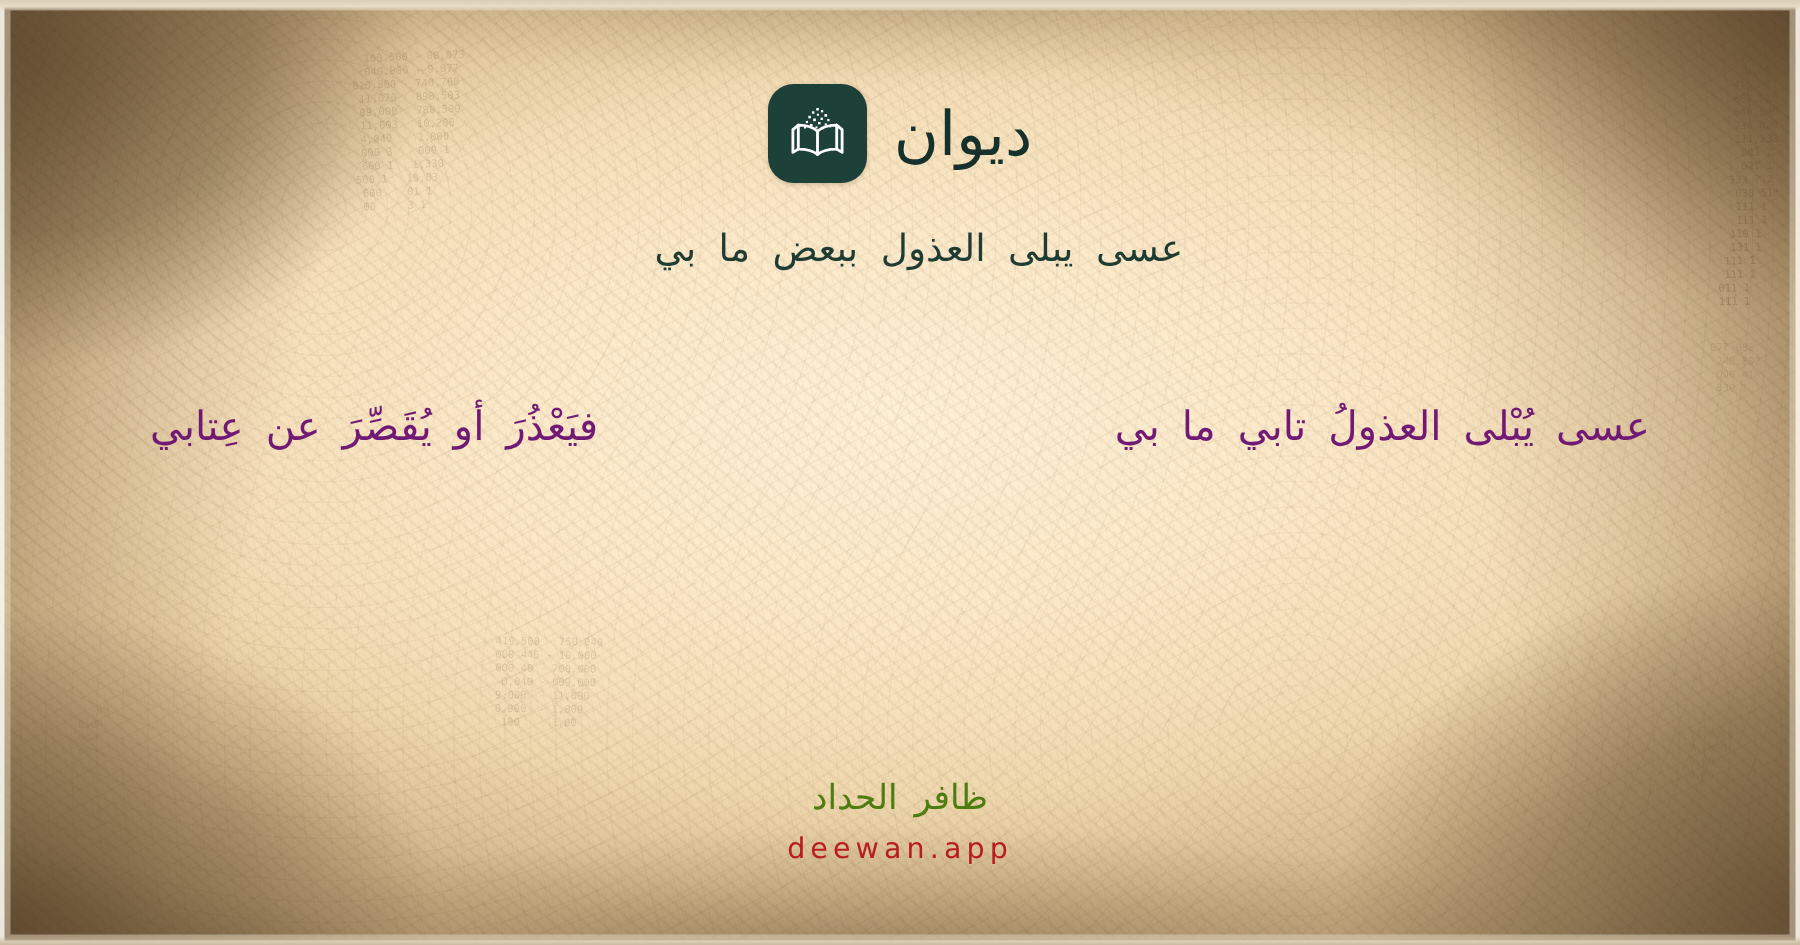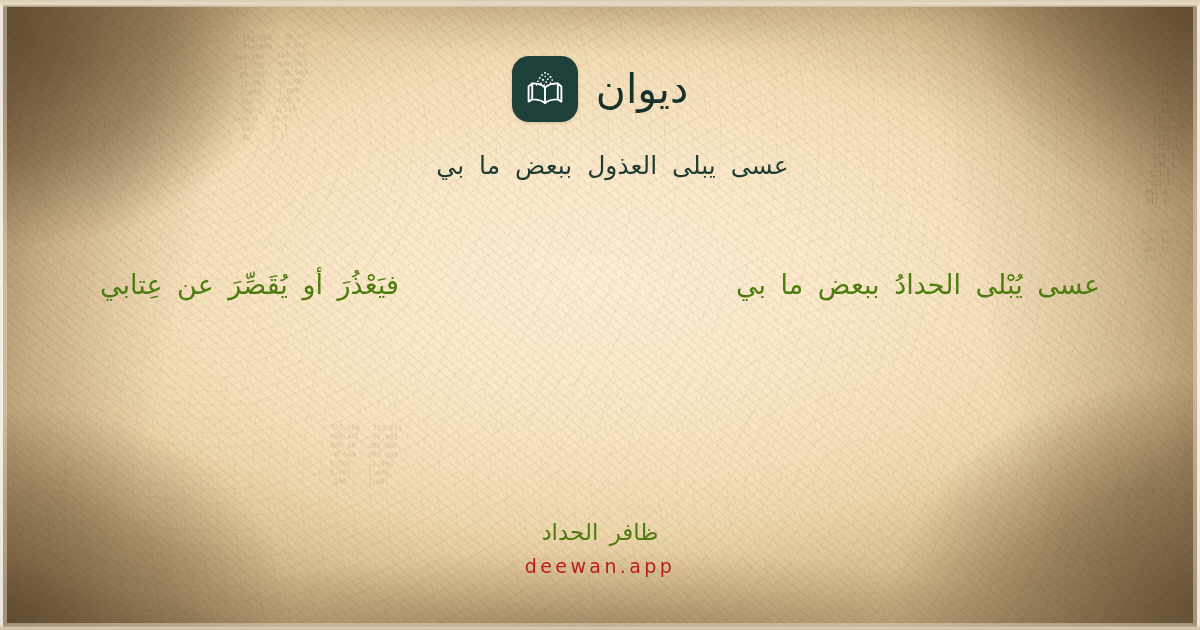--- a/index.html
+++ b/index.html
@@ -120,21 +120,21 @@
   }
 
   
   .verse{
     margin-top:78px;
     width:1000px;
     display:flex;flex-direction:row;align-items:baseline;justify-content:space-between;
     direction:rtl;
   }
   .hemistich{
-    font-size:27px;line-height:1.6;color:#4d7c0f;
+    font-size:27px;line-height:1.6;color:#701a75;
     white-space:nowrap;word-spacing:6px;direction:rtl;
   }
   .hemistich.first{padding-inline-start:0;}
   .hemistich.second{padding-inline-end:0;}
 
   
   .footer{
     position:absolute;left:0;right:0;bottom:52px;
     display:flex;flex-direction:column;align-items:center;gap:7px;
   }
@@ -249,21 +249,21 @@
             <rect x="13.0" y="17.4" width="1.3" height="1.3"></rect>
           </g>
         </svg>
       </div>
       <div class="brand-word">ديوان</div>
     </div>
 
     <div class="poem-title">عسى   يبلى العذول   ببعض ما   بي</div>
 
     <div class="verse">
-      <div class="hemistich first">عسى   يُبْلى الحدادُ   ببعض ما   بي</div>
+      <div class="hemistich first">عسى   يُبْلى العذولُ   تابي ما   بي</div>
       <div class="hemistich second">فيَعْذُرَ أو   يُقَصِّرَ عن   عِتابي</div>
     </div>
 
     <div class="footer">
       <div class="poet">ظافر الحداد</div>
       <div class="site">deewan.app</div>
     </div>
 
   </div>
 </div>

